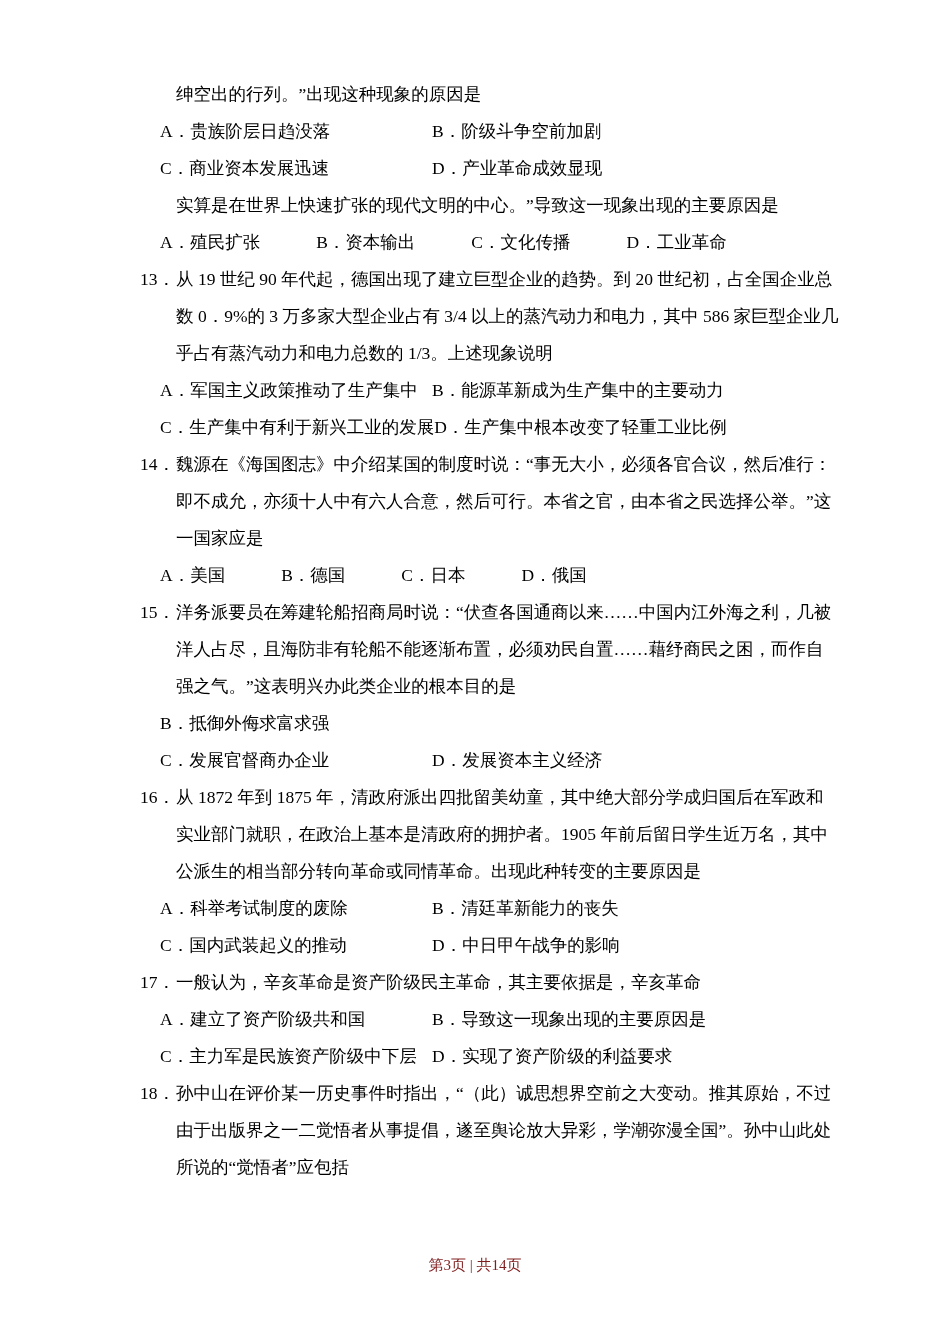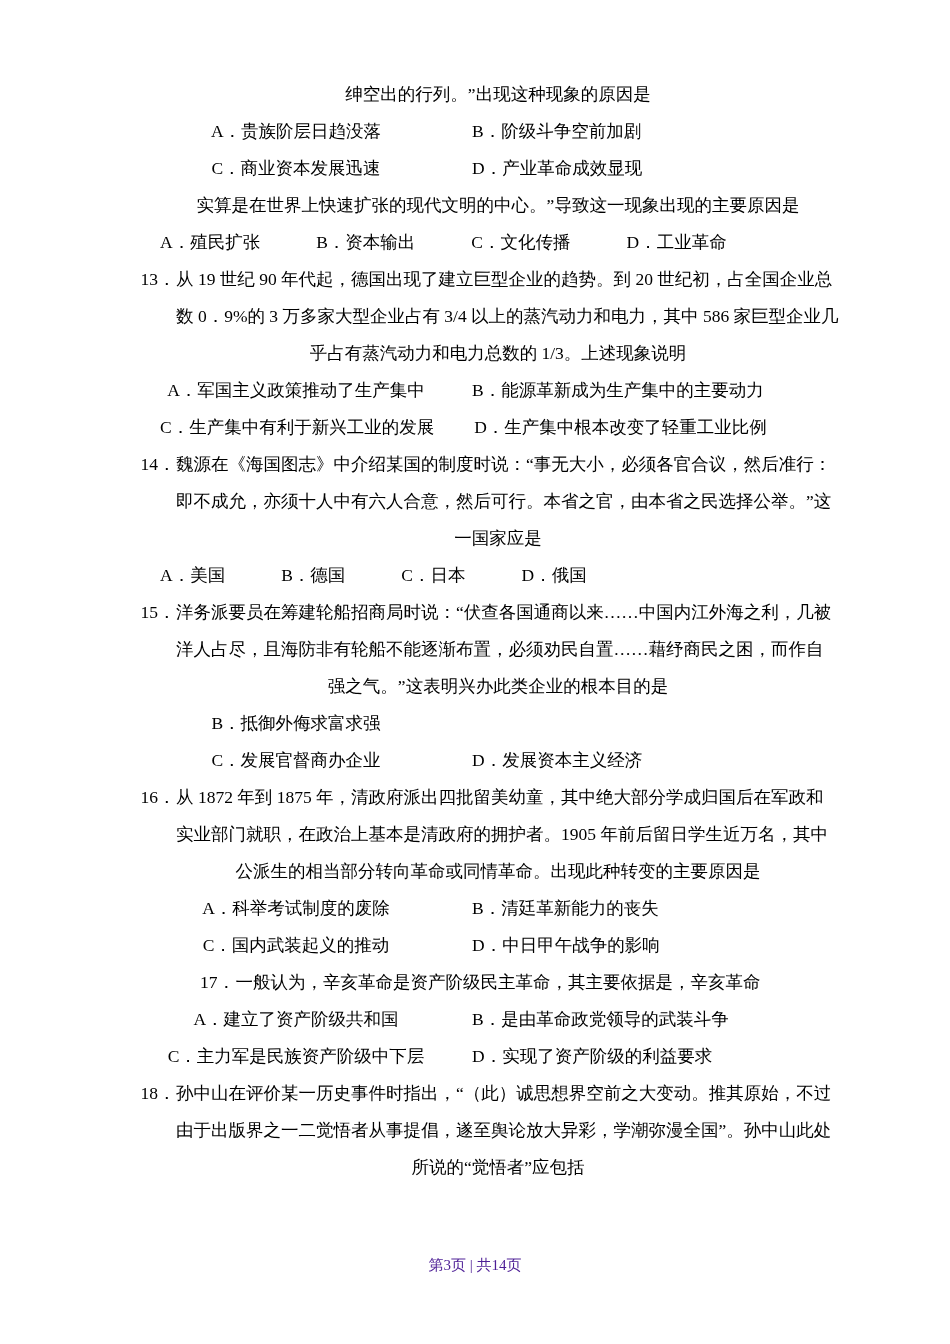--- a/index.html
+++ b/index.html
@@ -13,52 +13,50 @@
     position: relative;
     overflow: hidden;
     font-family: "Liberation Serif", "DejaVu Serif", serif;
     color: #000000;
   }
   .content {
     position: absolute;
     top: 76px;
     left: 140px;
     right: 130px;
-    text-align: center;
   }
   .line {
     font-size: 17.5px;
     line-height: 37px;
     white-space: nowrap;
   }
   .line-first { padding-left: 0; }
   .qnum {
     display: inline-block;
     width: 36px;
   }
   .line-cont { padding-left: 36px; }
   .line-opts {
     padding-left: 20px;
     display: flex;
-    gap: 40px;
   }
   .opts2 .opt:first-child {
     min-width: 272px;
   }
   .opts4 {
     gap: 56px;
   }
   .footer {
     position: absolute;
     top: 1254px;
     left: 0;
     width: 100%;
     text-align: center;
     font-size: 15px;
-    color: #4c1d95;
+    color: #7f1d1d;
     line-height: 22px;
   }
 </style>
 </head>
 <body>
 
 <div class="content" id="questions">
     <div class="line line-cont"><span>绅空出的行列。”出现这种现象的原因是</span></div>
     <div class="line line-opts opts2">
       <span class="opt">A．贵族阶层日趋没落</span>
@@ -112,21 +110,21 @@
       <span class="opt">A．科举考试制度的废除</span>
       <span class="opt">B．清廷革新能力的丧失</span>
     </div>
     <div class="line line-opts opts2">
       <span class="opt">C．国内武装起义的推动</span>
       <span class="opt">D．中日甲午战争的影响</span>
     </div>
     <div class="line line-first"><span class="qnum">17．</span><span>一般认为，辛亥革命是资产阶级民主革命，其主要依据是，辛亥革命</span></div>
     <div class="line line-opts opts2">
       <span class="opt">A．建立了资产阶级共和国</span>
-      <span class="opt">B．是由革命政党领导的武装斗争</span>
+      <span class="opt">B．导致这一现象出现的主要原因是</span>
     </div>
     <div class="line line-opts opts2">
       <span class="opt">C．主力军是民族资产阶级中下层</span>
       <span class="opt">D．实现了资产阶级的利益要求</span>
     </div>
     <div class="line line-first"><span class="qnum">18．</span><span>孙中山在评价某一历史事件时指出，“（此）诚思想界空前之大变动。推其原始，不过</span></div>
     <div class="line line-cont"><span>由于出版界之一二觉悟者从事提倡，遂至舆论放大异彩，学潮弥漫全国”。孙中山此处</span></div>
     <div class="line line-cont"><span>所说的“觉悟者”应包括</span></div>
   </div>
 

